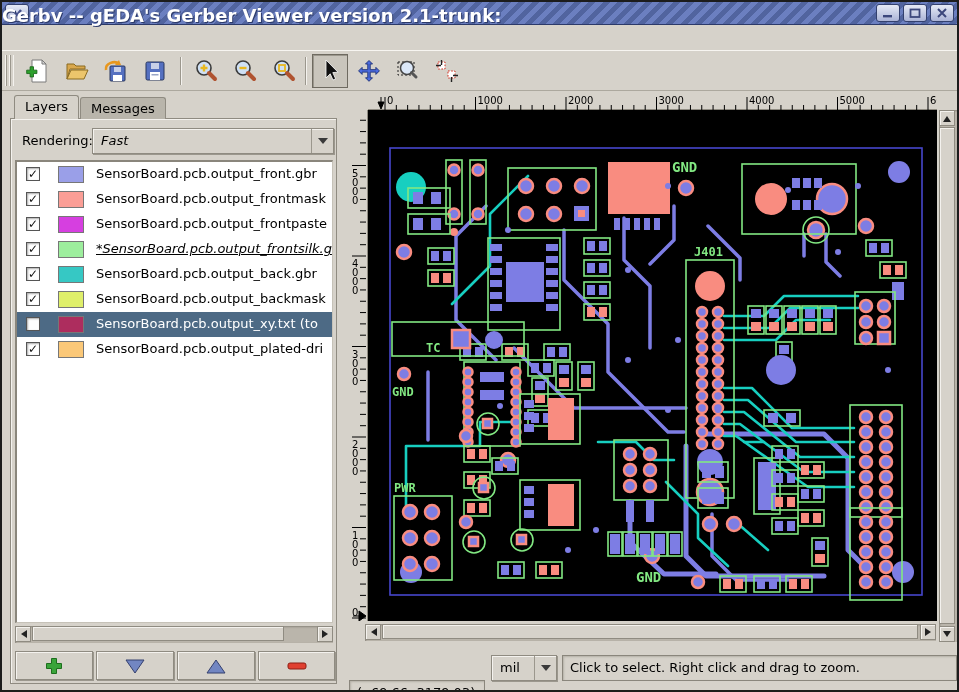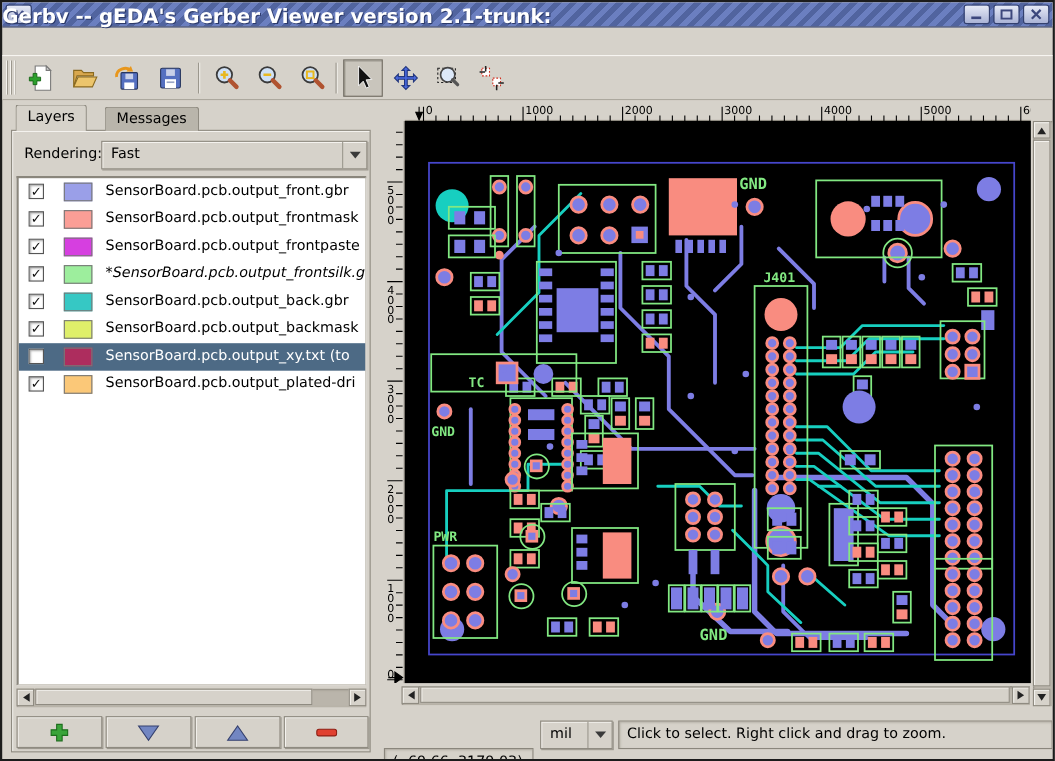--- a/index.html
+++ b/index.html
@@ -51,21 +51,21 @@
     border-top:2px solid #8a867c;border-left:2px solid #8a867c;
     border-right:1px solid #c6c2b8;border-bottom:1px solid #c6c2b8;overflow:hidden;}
   .layer-row{position:relative;height:25px;width:600px;}
   .layer-row.selected{background:#4d6a85;}
   .layer-row.selected .layer-label{color:#ffffff;}
   .chk{position:absolute;left:9px;top:5px;width:14px;height:14px;background:#fff;
     border:1px solid #555;box-shadow:inset 1px 1px 2px #aaa;font-size:12px;line-height:13px;
     text-align:center;color:#111;font-weight:bold;}
   .swatch{position:absolute;left:41px;top:4px;width:26px;height:17px;border:1px solid #777;}
   .layer-label{position:absolute;left:79px;top:4px;font-size:13px;color:#000;white-space:nowrap;}
-  .layer-label.it{font-style:italic;}
+  .layer-label.it{font-style:italic;text-decoration:underline;}
   
   .sb{position:absolute;background:#bab5ab;box-shadow:inset 1px 1px 2px #8a867c;}
   .sb .btn{position:absolute;width:16px;height:16px;background:#d6d2ca;border:1px solid #8f8b81;
     box-shadow:inset 1px 1px 0 #f4f2ee;display:flex;align-items:center;justify-content:center;}
   .sb .thumb{position:absolute;background:#d6d2ca;border:1px solid #8f8b81;
     box-shadow:inset 1px 1px 0 #f4f2ee;}
   .tri{width:0;height:0;border:4px solid transparent;}
   .tri.left{border-right:6px solid #222;margin-left:-3px;}
   .tri.right{border-left:6px solid #222;margin-right:-3px;}
   .tri.up{border-bottom:6px solid #222;margin-top:-3px;}
@@ -194,25 +194,25 @@
     <div class="tool-btn" style="left:427px">
       <svg width="26" height="26">
         <rect x="4" y="4" width="7" height="7" fill="#fff" stroke="#d03020" stroke-dasharray="1.6 1.6"></rect>
         <rect x="14" y="13" width="7" height="7" fill="#fff" stroke="#d03020" stroke-dasharray="1.6 1.6"></rect>
         <path d="M7.5 2 v5 M2 7.5 h5 M17.5 24 v-5 M24 17.5 h-5" stroke="#222" stroke-width="1.4"></path>
       </svg>
     </div>
   </div>
 
   <div class="tab active" style="left:12px;">Layers</div>
-  <div class="tab inactive" style="left:93px;">Messages</div>
+  <div class="tab inactive" style="left:78px;">Messages</div>
   <div class="notebook"></div>
 
   <span class="render-label" style="z-index:4;">Rendering:</span>
-  <div class="combo" style="left:90px;top:126px;width:242px;height:26px;z-index:4;">
+  <div class="combo" style="left:90px;top:126px;width:242px;height:26px;z-index:4;font-style:italic;">
     <span class="val">Fast</span>
     <div class="arrow-box">
         <div class="arr"></div>
       </div>
   </div>
 
   <div class="layer-list" id="layerList">
       <div class="layer-row">
         <div class="chk">✓</div>
         <div class="swatch" style="background: rgb(154, 159, 232);"></div>

